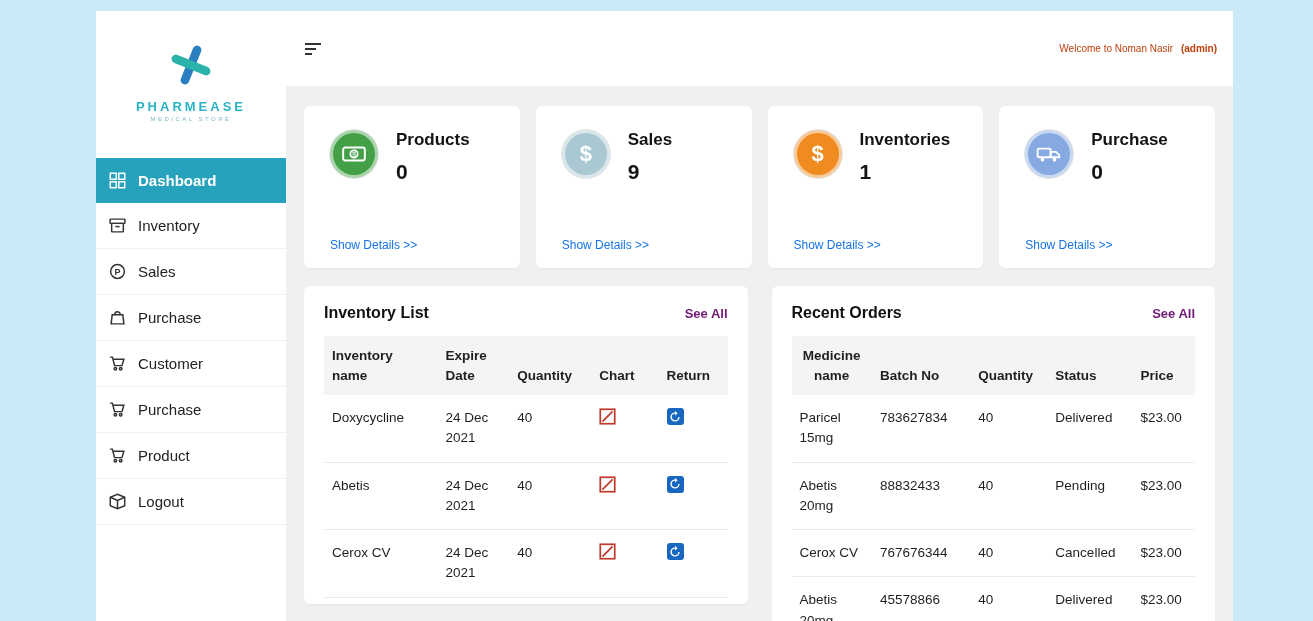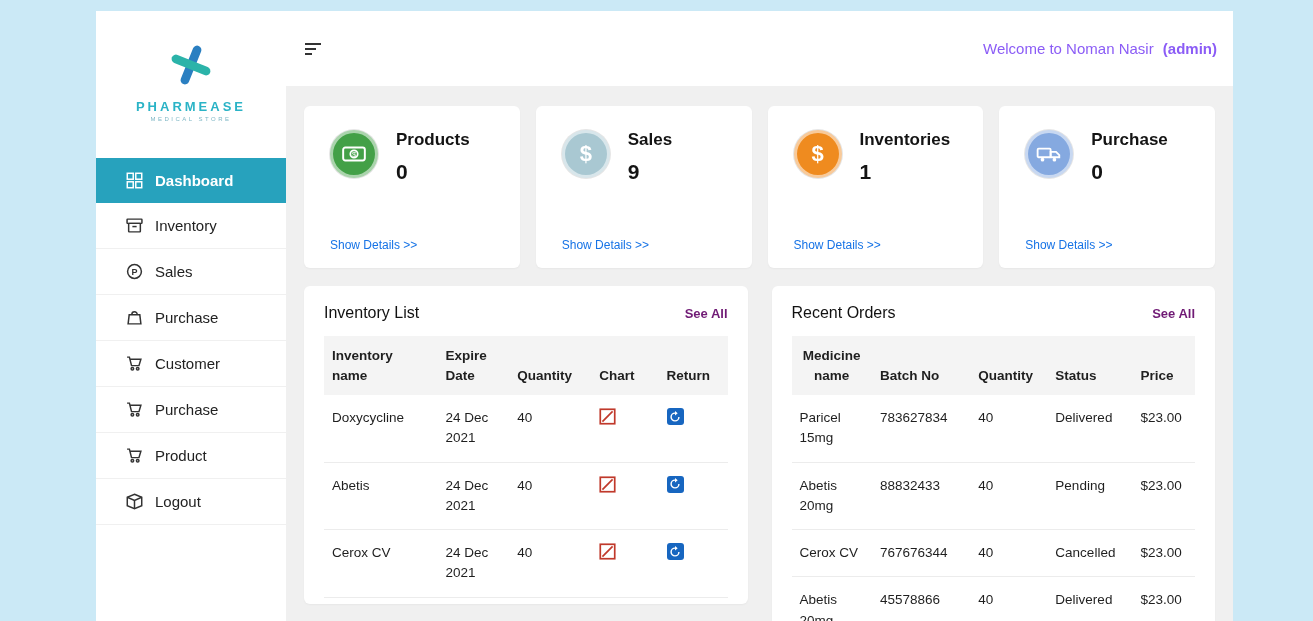--- a/index.html
+++ b/index.html
@@ -8,33 +8,33 @@
   .wrapper { position:absolute; left:96px; top:11px; width:1137px; height:610px;
     background:#fff; display:flex; overflow:hidden; }
 
   
   .sidebar { width:190px; flex:none; background:#fff;border-radius:27px; }
   .logo-block { padding:28px 0 22px; text-align:center; }
   .logo-mark { display:inline-block; width:52px; height:52px; }
   .logo-title { margin-top:4px; font-size:13px; font-weight:bold; letter-spacing:3px; color:#2ab3c6; }
   .logo-sub { font-size:6px; letter-spacing:2.5px; color:#7fb7c5; margin-top:2px; }
   .side-menu { margin-top:14px; }
-  .side-item { display:flex; align-items:center; gap:12px; padding:14px 0 14px 30px;
+  .side-item { display:flex; align-items:center; gap:12px; padding:14px 0 14px 13px;
     font-size:15px; color:#222; border-bottom:1px solid #f0f0f0; cursor:pointer; }
   .side-item .sicon { width:17px; height:17px; display:inline-flex; color:#333; flex:none; }
   .side-item.active { background:#27a2bd; color:#fff; font-weight:bold; border-bottom:none; }
   .side-item.active .sicon { color:#fff; }
   .sicon svg { width:100%; height:100%; fill:none; stroke:currentColor; stroke-width:1.4; }
 
   
   .main { flex:1; display:flex; flex-direction:column; background:#f0f0f0; min-width:0; }
   .topbar { background:#fff; height:75px; flex:none; display:flex; align-items:center;
     justify-content:space-between; padding:0 16px 0 18px; }
   .hamburger { width:22px; height:16px; cursor:pointer; display:inline-flex; }
-  .welcome { font-size:15px; color:#8b5cf6; }
+  .welcome { font-size:10px; color:#c2410c; }
   .welcome b { margin-left:5px; }
 
   .content { flex:1; padding:20px 18px 0; overflow:hidden; }
 
   
   .cards { display:flex; gap:16px; }
   .card { flex:1; background:#fff; border-radius:6px; height:162px; padding:24px 26px 16px;
     display:flex; flex-direction:column; box-shadow:0 1px 2px rgba(0,0,0,.04); }
   .card-top { display:flex; align-items:flex-start; gap:18px; }
   .stat-icon { width:48px; height:48px; border-radius:50%; flex:none; display:flex;
@@ -48,21 +48,21 @@
   .stat-icon svg { width:26px; height:26px; }
   .card-label { font-size:17px; font-weight:bold; color:#141414; }
   .card-value { font-size:21px; font-weight:bold; color:#141414; margin-top:10px; }
   .show-details { margin-top:auto; font-size:12px; color:#1673e6; cursor:pointer; }
 
   
   .panels { display:flex; gap:24px; margin-top:18px; align-items:flex-start; }
   .panel { background:#fff; border-radius:6px; padding:18px 20px 6px; flex:1;
     box-shadow:0 1px 2px rgba(0,0,0,.04); }
   .panel-head { display:flex; justify-content:space-between; align-items:center; margin-bottom:14px; }
-  .panel-title { font-size:16px; font-weight:normal; color:#111;text-align:center; }
+  .panel-title { font-size:16px; font-weight:bold; color:#111;text-align:center; }
   .see-all { font-size:13px; font-weight:bold; color:#701a75; cursor:pointer; }
 
   table { width:100%; border-collapse:collapse; font-size:13.5px; color:#1f1f1f; }
   thead th { background:#f4f4f4; text-align:left; font-weight:bold; padding:10px 8px;
     vertical-align:bottom; line-height:1.45; }
   tbody td { padding:13px 8px; border-bottom:1px solid #ececec; vertical-align:top; line-height:1.5; }
   .inv-name  { width:98px; }  .inv-exp { width:62px; } .inv-qty { width:70px; }
   .inv-chart { width:58px; }  .inv-ret { width:52px; }
   .ord-name  { width:70px;text-align:center; }  .ord-batch { width:90px; } .ord-qty { width:68px; }
   .ord-status{ width:78px; }  .ord-price { width:52px; }

